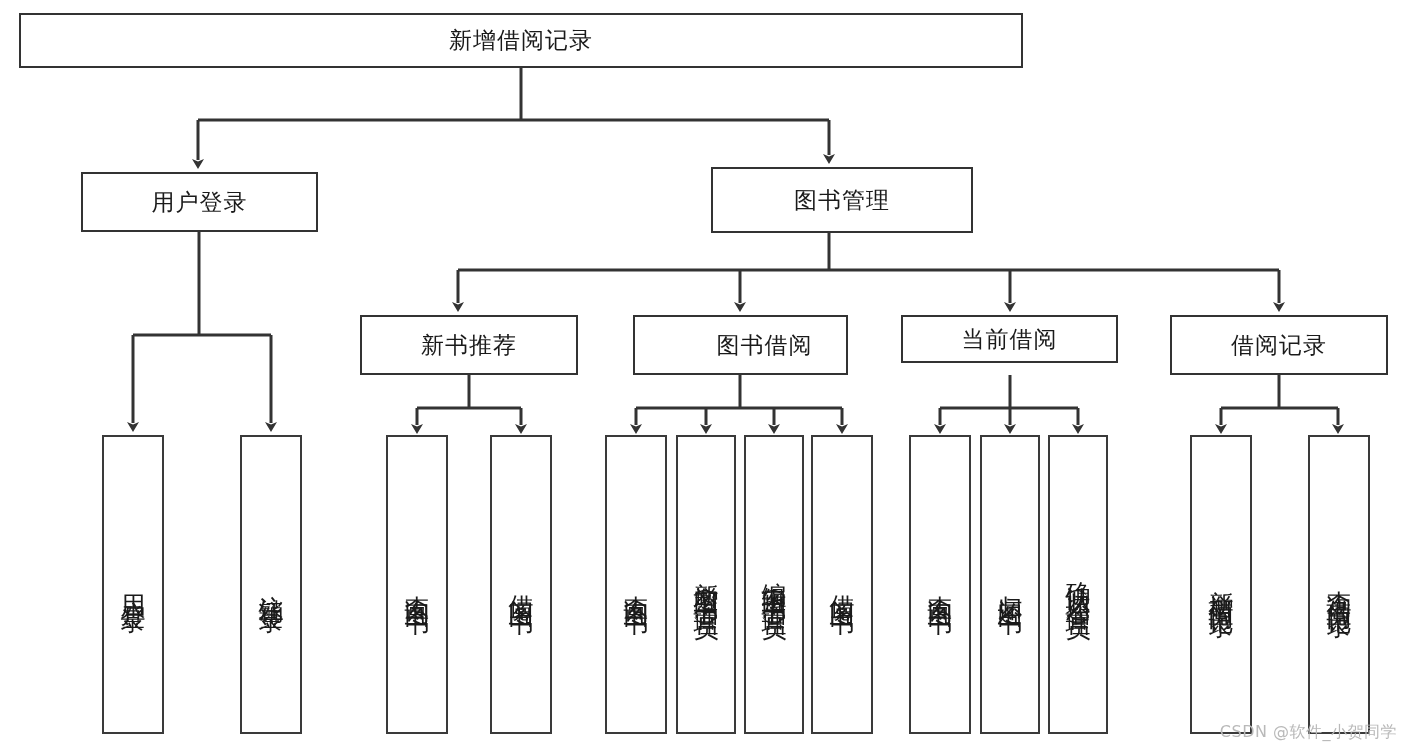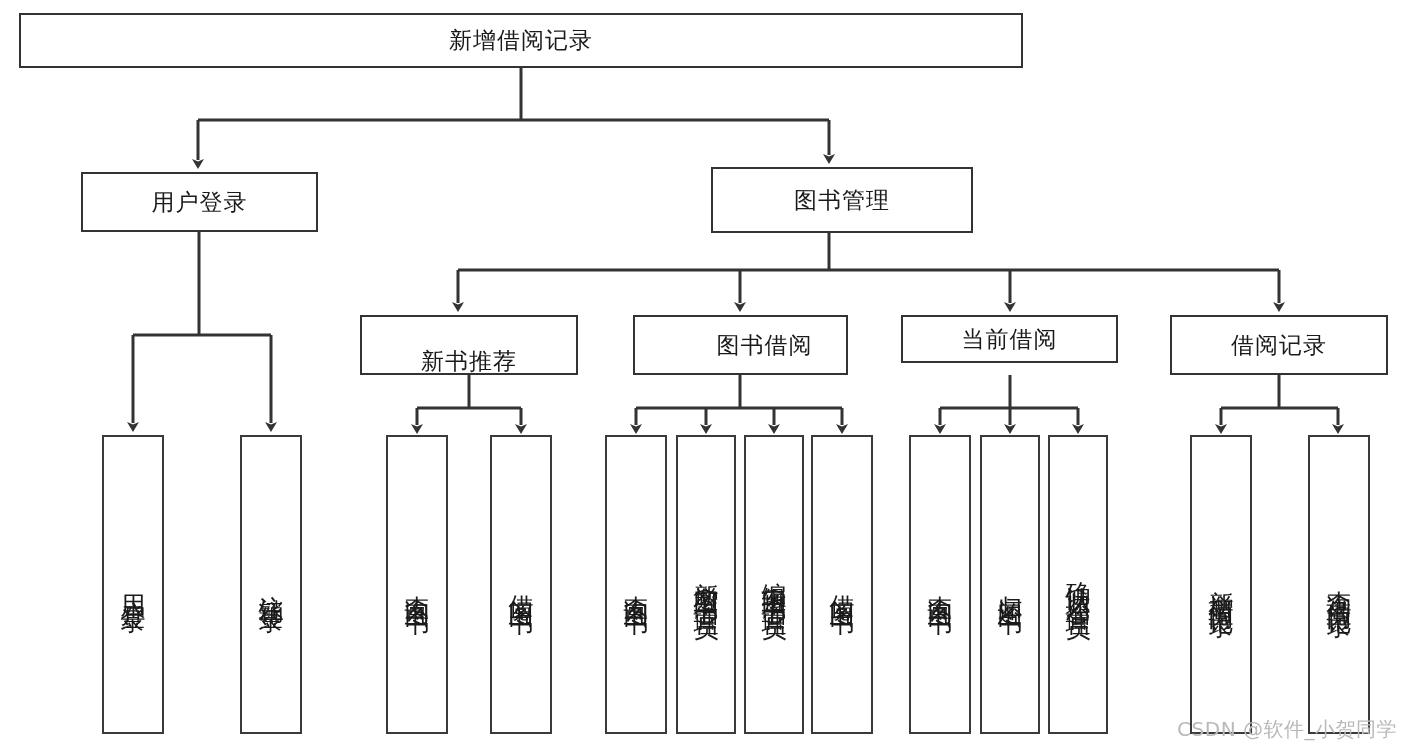--- a/index.html
+++ b/index.html
@@ -32,21 +32,21 @@
   .leaf .lbl{
     writing-mode:vertical-rl;
     text-orientation:upright;
     font-size:25px;
     letter-spacing:5px;
     line-height:1;
   }
   .watermark{
     position:absolute;
     right:8px;bottom:4px;
-    font-size:20px;
+    font-size:16px;
     color:#b9b9b9;
     z-index:5;
     white-space:pre;
     letter-spacing:0.5px;
   }
 </style>
 </head>
 <body>
 
 <div id="canvas">
@@ -105,21 +105,21 @@
     <span class="lbl">新增借阅记录</span>
   </div>
 
   <div class="node h-node" style="left:81px;top:172px;width:237px;height:60px;">
     <span class="lbl">用户登录</span>
   </div>
   <div class="node h-node" style="left:711px;top:167px;width:262px;height:66px;">
     <span class="lbl">图书管理</span>
   </div>
 
-  <div class="node h-node" style="left:360px;top:315px;width:218px;height:60px;align-items:flex-end;">
+  <div class="node h-node" style="left:360px;top:315px;width:218px;height:60px;">
     <span class="lbl">新书推荐</span>
   </div>
   <div class="node h-node" style="left:633px;top:315px;width:215px;height:60px;padding-left:48px;">
     <span class="lbl">图书借阅</span>
   </div>
   <div class="node h-node" style="left:901px;top:315px;width:217px;height:48px;">
     <span class="lbl">当前借阅</span>
   </div>
   <div class="node h-node" style="left:1170px;top:315px;width:218px;height:60px;">
     <span class="lbl">借阅记录</span>

